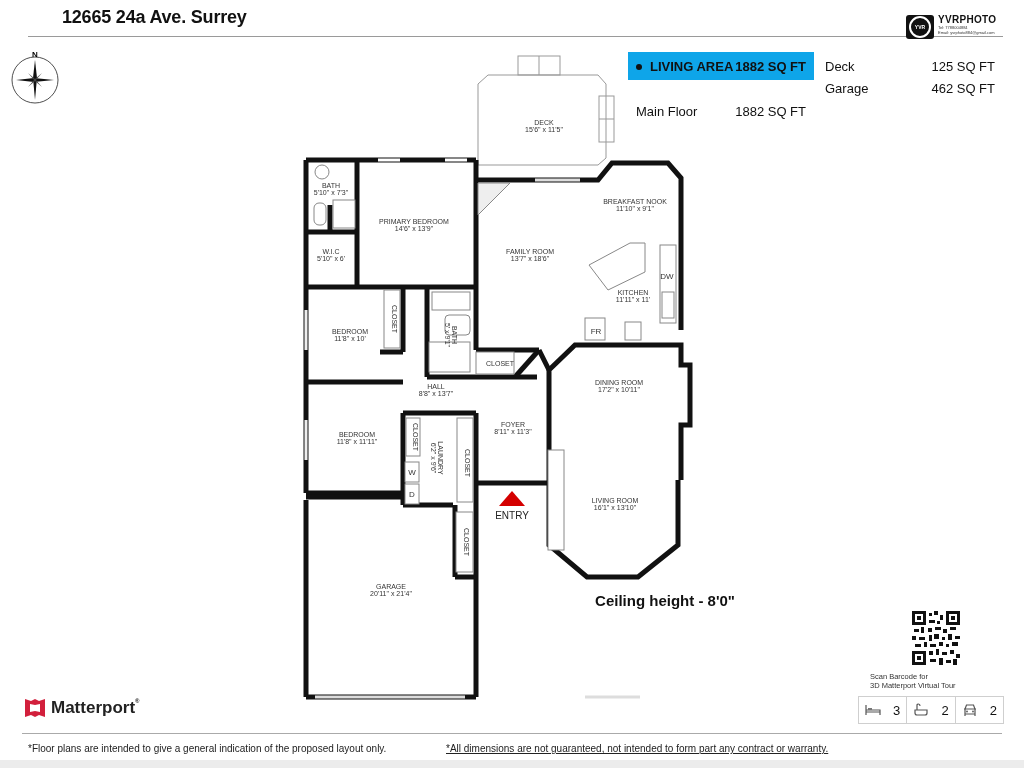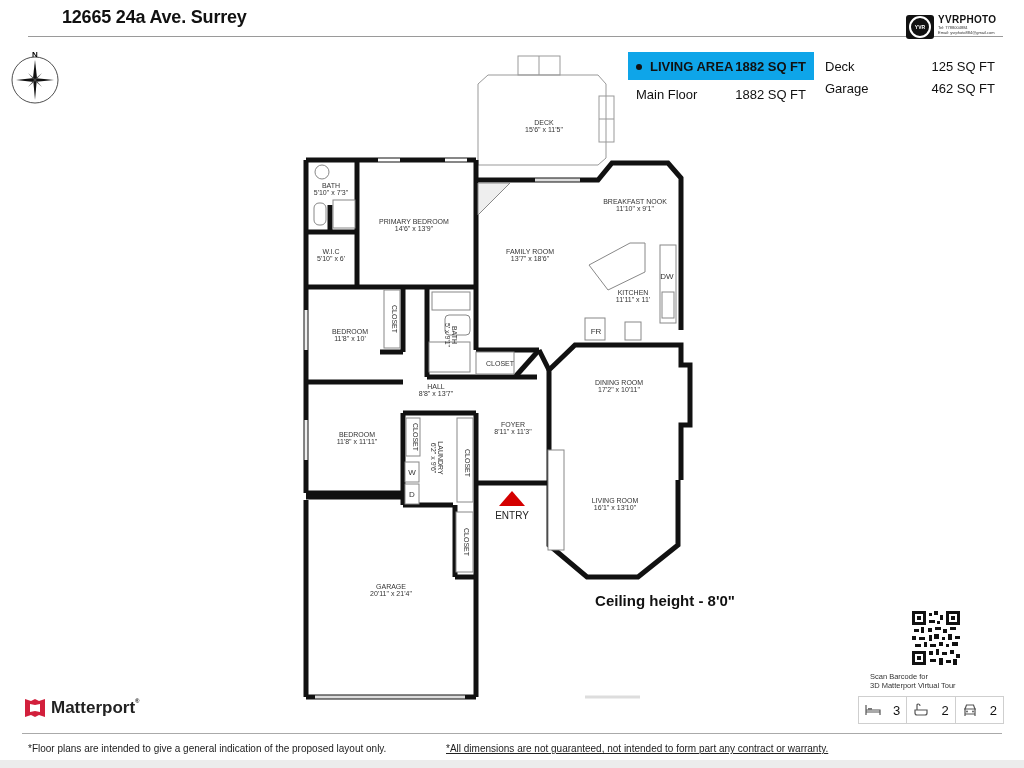--- a/index.html
+++ b/index.html
@@ -56,21 +56,21 @@
   <polygon points="6,32 24,30 44,32 24,34" fill="#111"></polygon>
   <polygon points="18,25 25,31 32,39 25,33" fill="#444"></polygon>
   <polygon points="32,25 25,31 18,39 25,33" fill="#444"></polygon>
 </svg>
 
 <div class="area-table" style="left:628px;width:186px;">
   <div class="area-head">
     <span><span class="dot"></span><span>LIVING AREA</span></span>
     <span>1882 SQ FT</span>
   </div>
-  <div class="area-row" style="margin-top:3px;">
+  <div class="area-row" style="margin-top:20px;">
     <span>Main Floor</span>
     <span>1882 SQ FT</span>
   </div>
 </div>
 
 <div class="area-table" style="left:817px;width:186px;">
   <div class="area-row" style="margin-top:3px;">
     <span>Deck</span>
     <span>125 SQ FT</span>
   </div>

